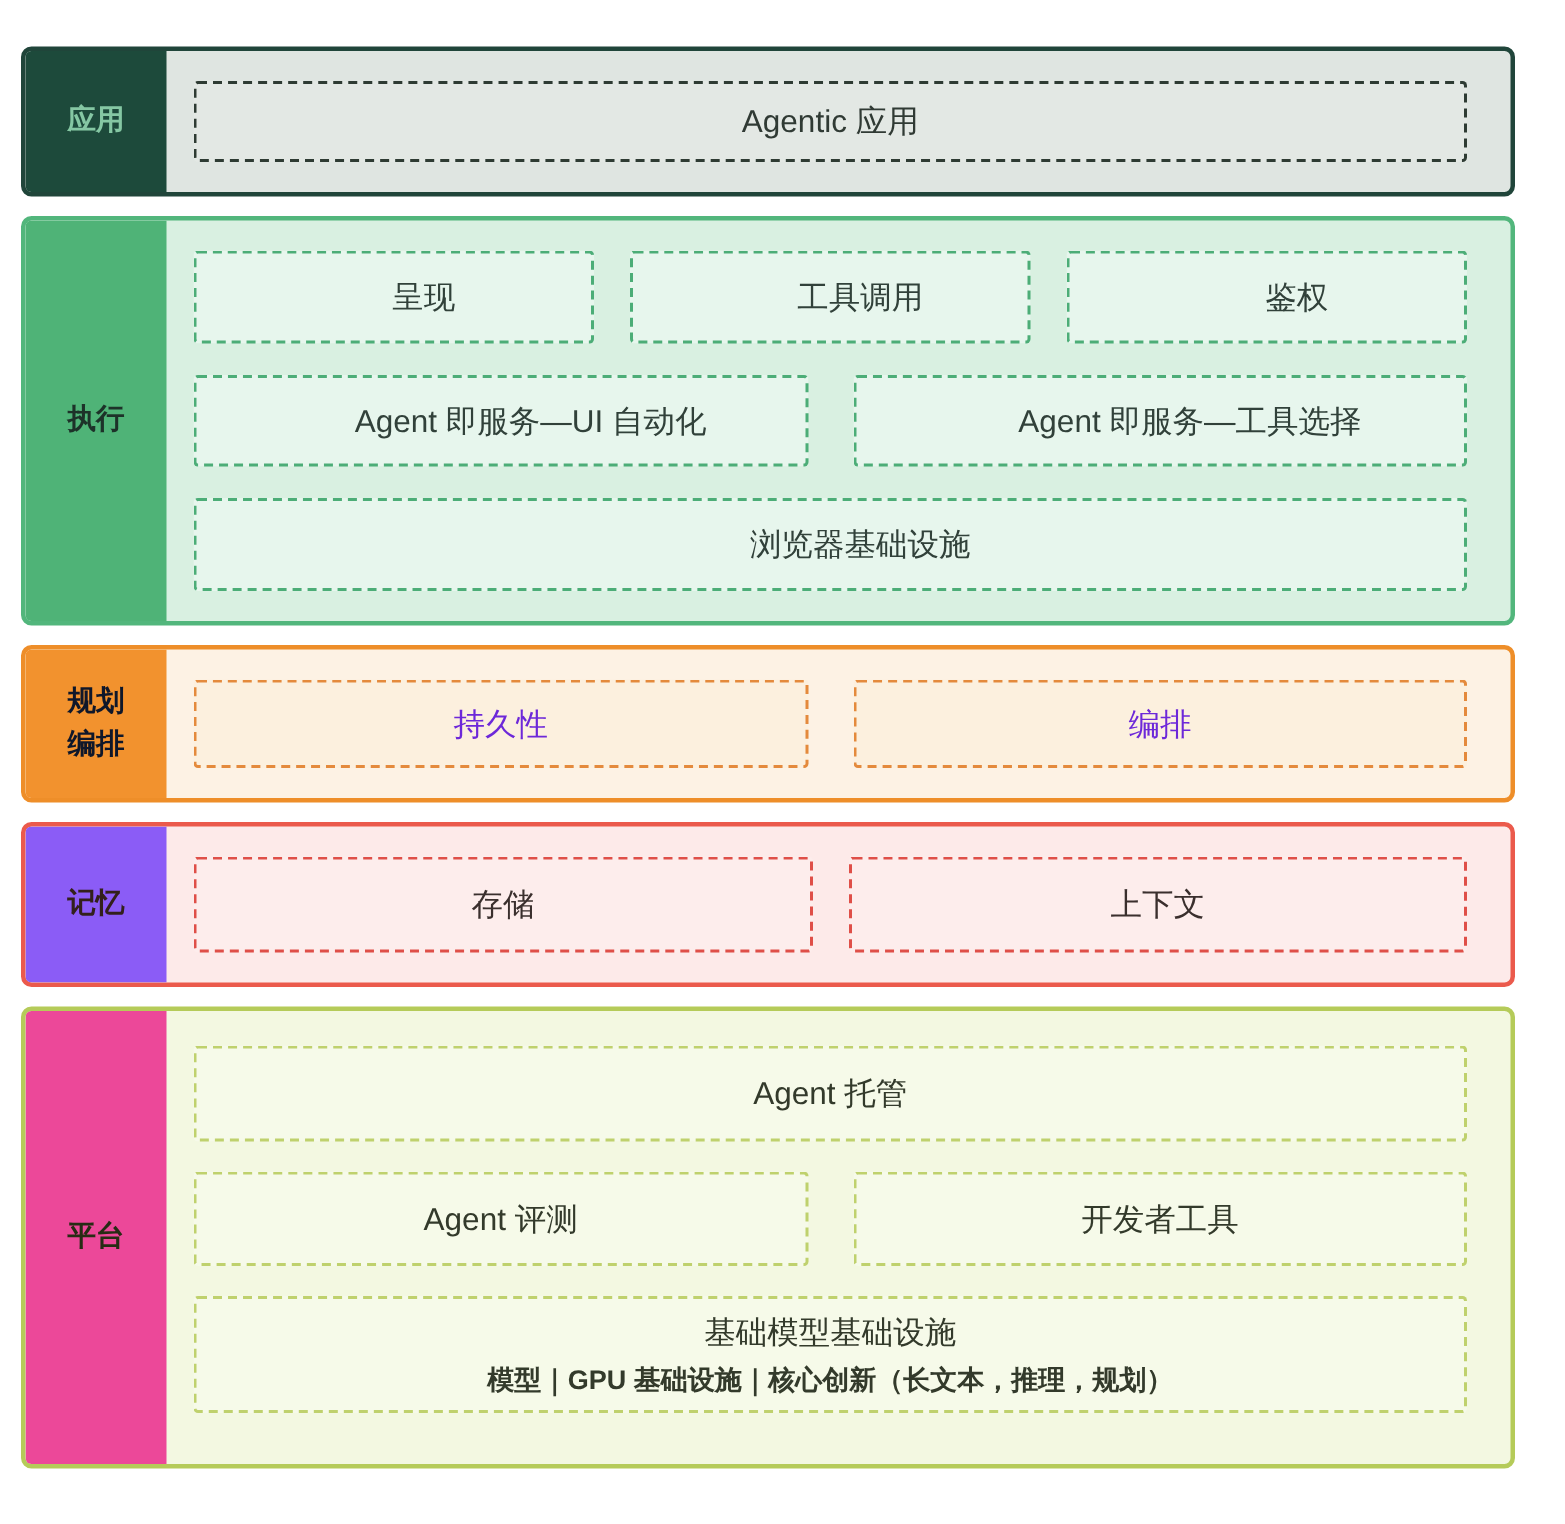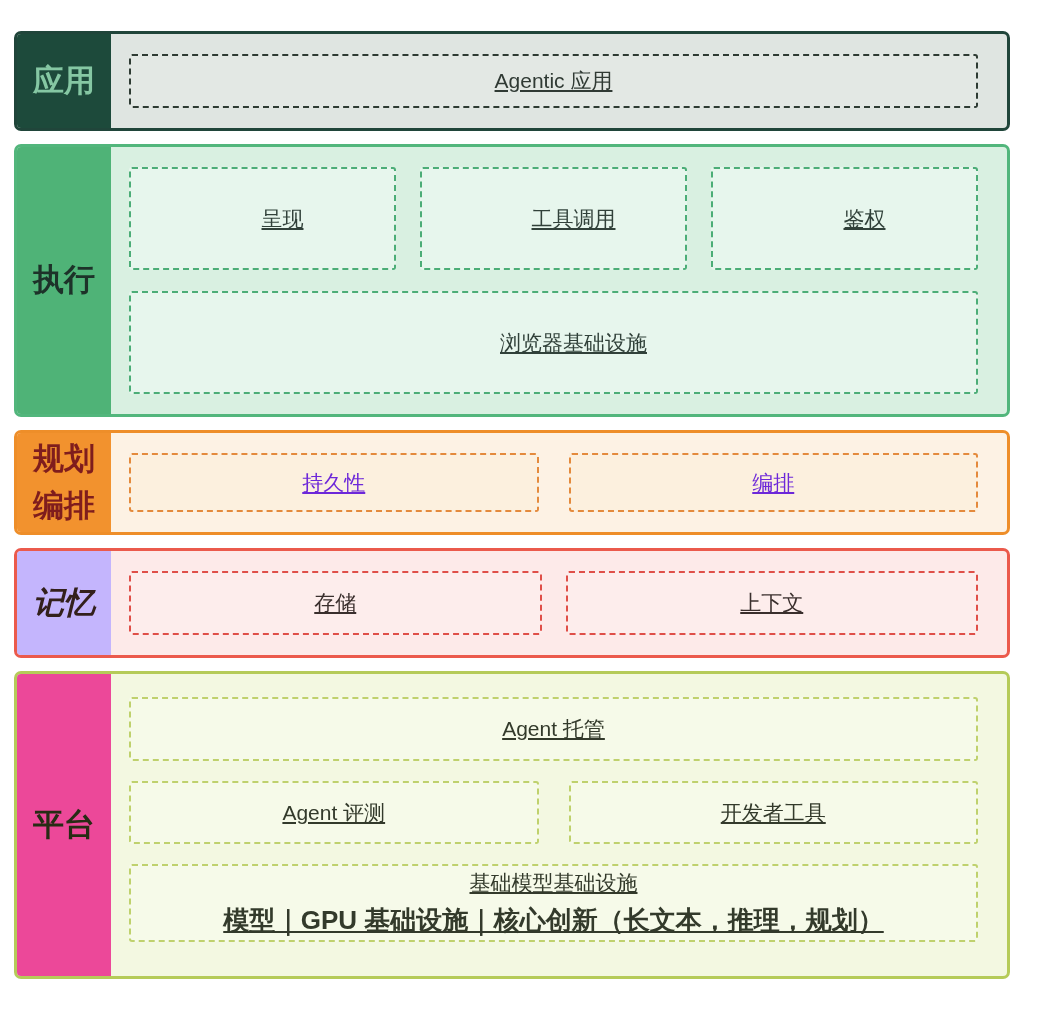--- a/index.html
+++ b/index.html
@@ -16,63 +16,62 @@
   .row{
     display:flex;
     border:3px solid;
     border-radius:7px;
     overflow:hidden;
     box-sizing:border-box;
   }
   .side{
     width:94px;flex:none;
     display:flex;align-items:center;justify-content:center;
-    font-size:31px;font-weight:bold;
+    font-size:19px;font-weight:bold;
     text-align:center;line-height:1.5;
   }
   .panel{
     flex:1;
     display:flex;flex-direction:column;justify-content:center;
     gap:21px;
     padding:20px 29px 20px 18px;
     box-sizing:border-box;
   }
   .boxrow{display:flex;gap:24px;flex:1;}
   .boxrow.two{gap:30px;}
   .box{
     flex:1;
     border:2px dashed;
     border-radius:3px;
     display:flex;flex-direction:column;align-items:center;justify-content:center;
     font-size:21px;
     box-sizing:border-box;
     gap:6px;
-    text-decoration:underline;
   }
-  .box .sub{font-weight:bold;font-size:26px;}
+  .box .sub{font-weight:bold;font-size:18px;}
   .grow{flex:1.22;}
 
   
   .sec-application{border-color:#20453a;background:#dfe5e1;height:100px;}
   .sec-application .side{background:#1d4a3b;color:#85c7a3;}
   .sec-application .box{border-color:#2e3b33;background:#e3e8e4;color:#303a34;}
 
   
   .sec-execution{border-color:#52b67c;background:#d9f0e1;height:273px;}
   .sec-execution .side{background:#4fb377;color:#1d3229;}
   .sec-execution .box{border-color:#4cad77;background:#e7f6ed;color:#31413a;padding-left:40px;}
 
   
   .sec-planning{border-color:#ee8e29;background:#fdf2e4;height:105px;}
-  .sec-planning .side{background:#f2922e;color:#7f1d1d;}
+  .sec-planning .side{background:#f2922e;color:#0f172a;}
   .sec-planning .box{border-color:#e48a3c;background:#fcf0de;color:#6d28d9;}
 
   
   .sec-memory{border-color:#eb5a4c;background:#fdeae9;height:110px;}
-  .sec-memory .side{background:#c4b5fd;color:#33201c;font-style:italic;}
+  .sec-memory .side{background:#8b5cf6;color:#33201c;}
   .sec-memory .box{border-color:#df4f48;background:#fdedec;color:#3a2f2d;}
 
   
   .sec-platform{border-color:#b5cb59;background:#f3f8e1;height:308px;}
   .sec-platform .side{background:#ec4899;color:#272c14;}
   .sec-platform .box{border-color:#bfd16d;background:#f6fae9;color:#333a2b;}
   .sec-platform .panel{gap:20px;padding-top:23px;padding-bottom:34px;}
 </style>
 </head>
 <body>
@@ -99,20 +98,28 @@
     <div class="panel">
       <div class="boxrow">
         <div class="box">
           <span>呈现</span>
         </div>
         <div class="box">
           <span>工具调用</span>
         </div>
         <div class="box">
           <span>鉴权</span>
+        </div>
+      </div>
+      <div class="boxrow two">
+        <div class="box">
+          <span>Agent 即服务—UI 自动化</span>
+        </div>
+        <div class="box">
+          <span>Agent 即服务—工具选择</span>
         </div>
       </div>
       <div class="boxrow">
         <div class="box">
           <span>浏览器基础设施</span>
         </div>
       </div>
     </div>
   </div>
 

